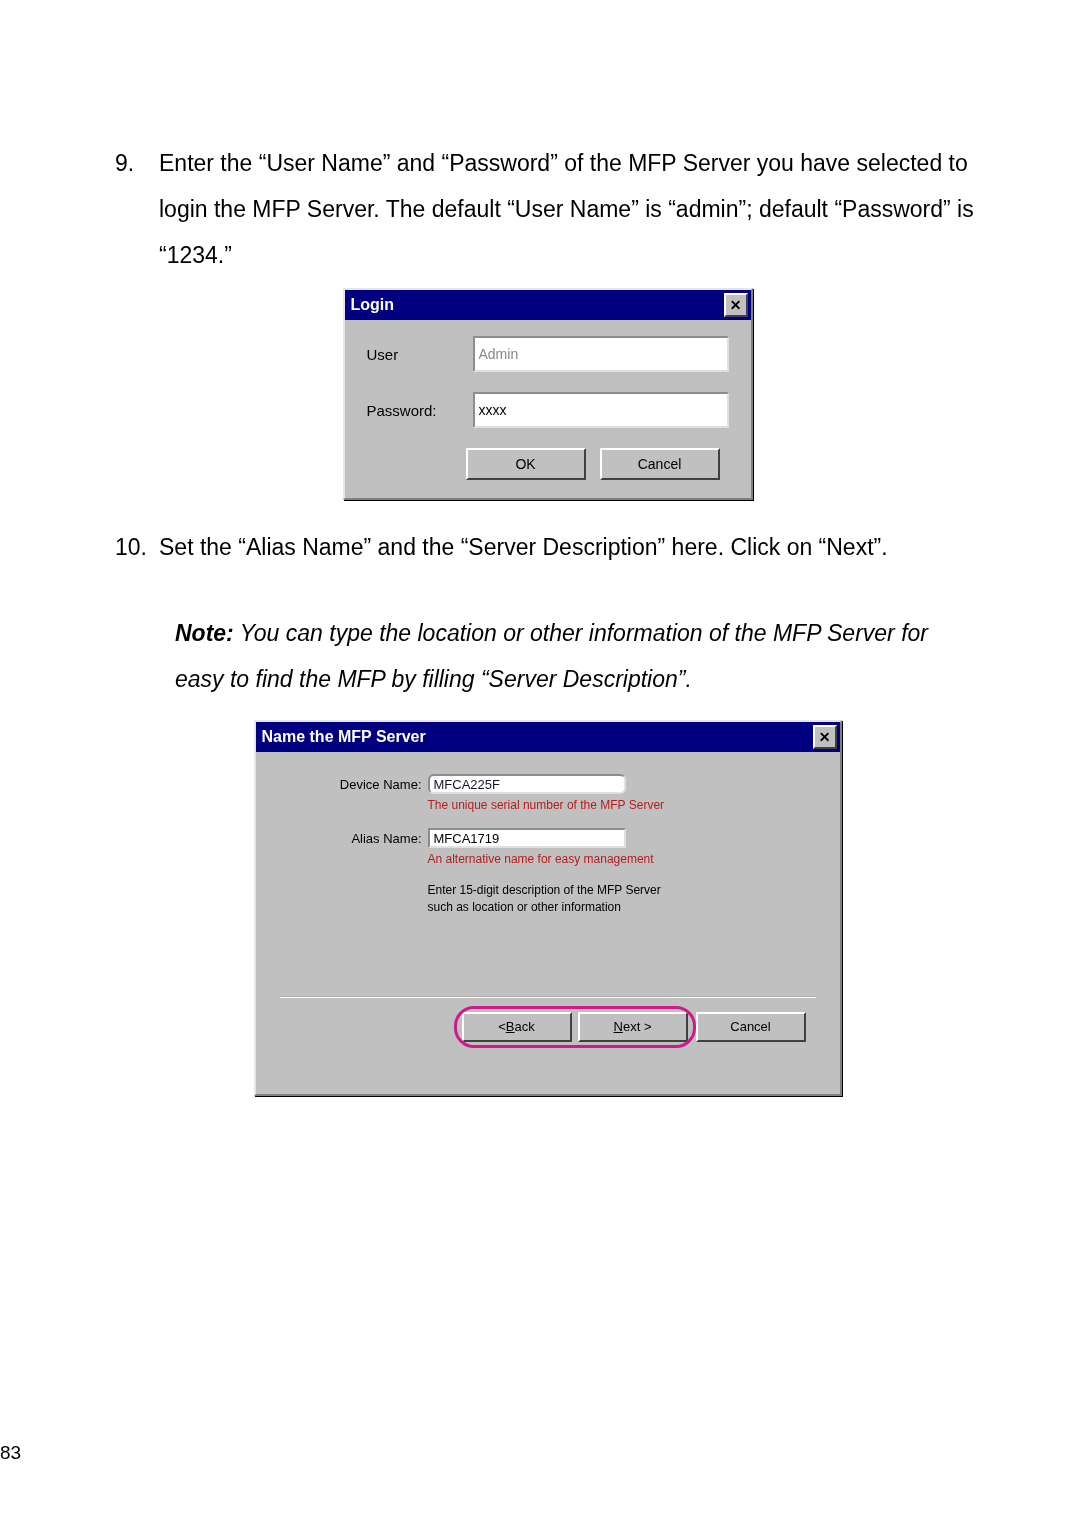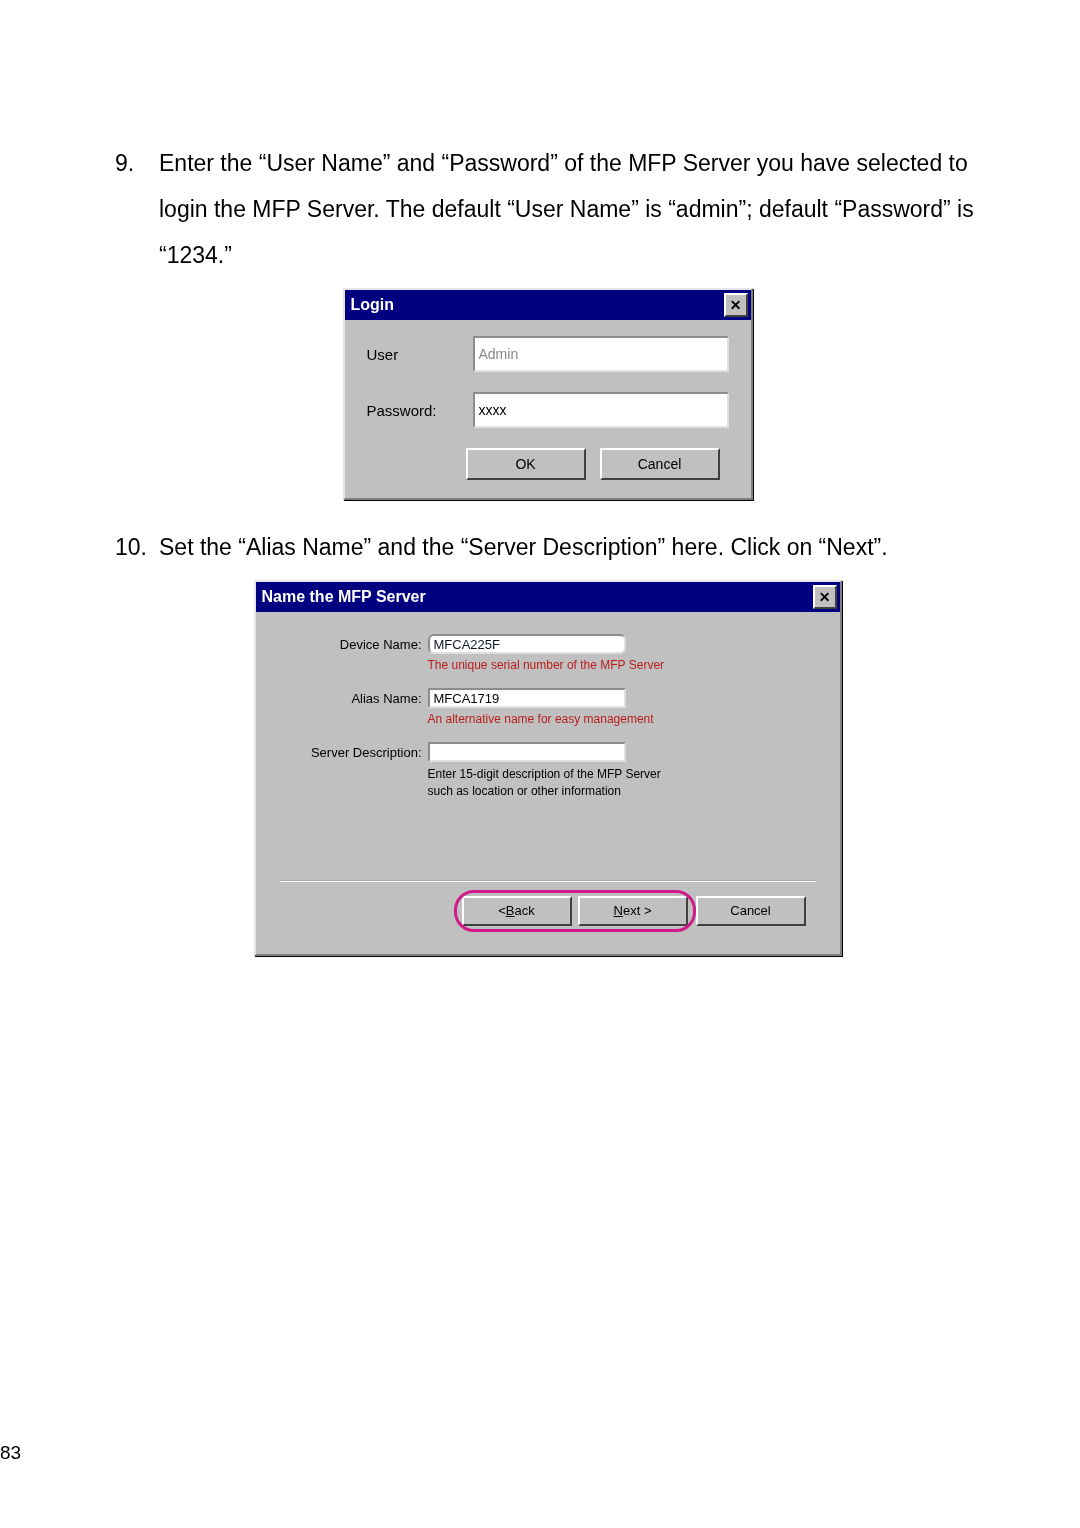--- a/index.html
+++ b/index.html
@@ -247,44 +247,43 @@
     </div>
   </div>
 
   <ol class="steps">
     <li class="step-item">
       <span class="step-num">10.</span>
       <span class="step-text">Set the “Alias Name” and the “Server Description” here. Click on “Next”.</span>
     </li>
   </ol>
 
+  <div class="note-block">
+    <span class="note-label">Note:</span><span> You can type the location or other information of the MFP Server for easy to find the MFP by filling “Server Description”.</span>
+  </div>
 
   <div class="dialog dialog-name">
     <div class="titlebar">
       <span>Name the MFP Server</span>
       <span class="close-btn">✕</span>
     </div>
     <div class="name-body">
 
       <div class="form-row">
         <span class="lbl">Device Name:</span>
         <input type="text" class="ro" readonly="" value="MFCA225F" style="">
       </div>
       <div class="hint">The unique serial number of the MFP Server</div>
 
       <div class="form-row">
         <span class="lbl">Alias Name:</span>
         <input type="text" value="MFCA1719" style="">
       </div>
       <div class="hint">An alternative name for easy management</div>
 
-      <div class="form-row">
-        <span class="lbl">Server Description:</span>
-        <input type="text" value="" style="">
-      </div>
       <div class="hint2">
         <span>Enter 15-digit description of the MFP Server</span><br>
         <span>such as location or other information</span>
       </div>
 
       <div class="name-btn-row">
         <span class="highlight-pair">
           <span class="win-btn">
               <span>&lt; </span>
               <span class="underline-char">B</span>

